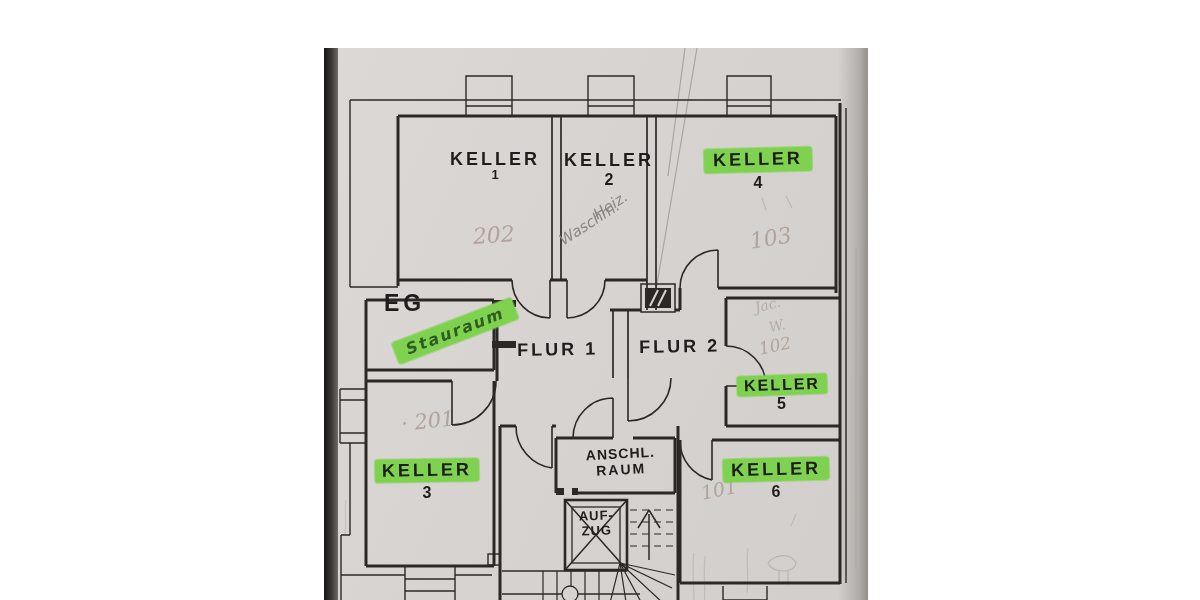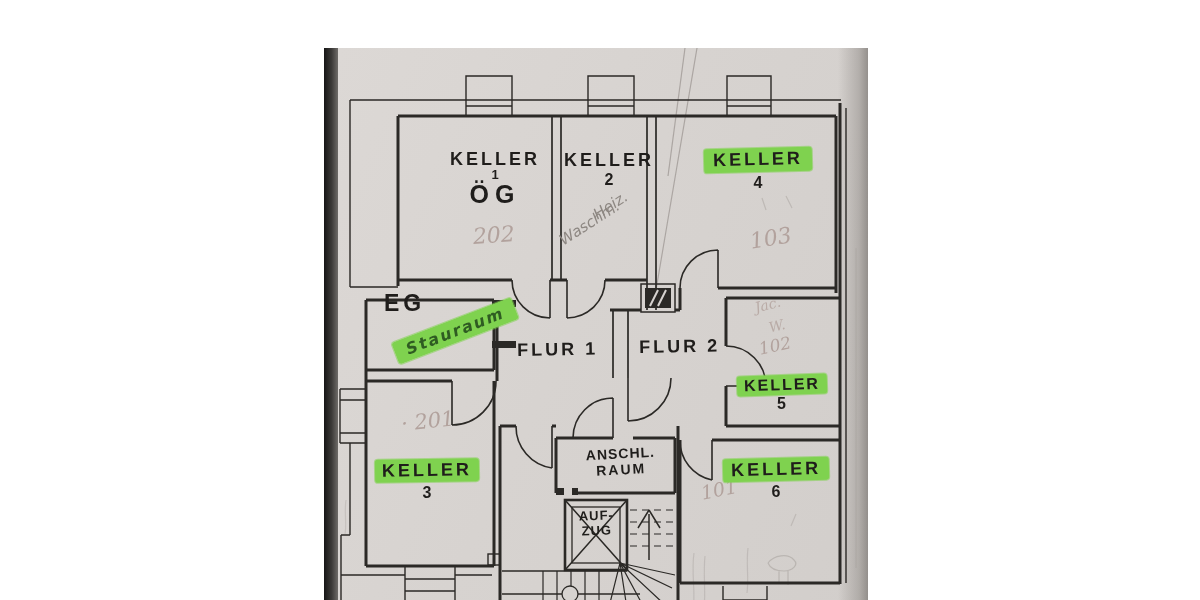--- a/index.html
+++ b/index.html
@@ -118,21 +118,20 @@
     <g stroke="#2b2926" stroke-width="1.3">
       <path d="M502,546 H640" fill="none"></path>
       <circle cx="570" cy="546" r="8" fill="#d7d3d0"></circle>
       <path d="M570,554 V567" fill="none"></path>
     </g>
   </svg>
 
   <div class="lbl ctr" style="left:440px;top:101px;width:110px;">
     <div class="room-word">KELLER</div>
     <div style="font-size:13px;font-weight:bold;line-height:10px;">1</div>
-    <div class="marker" style="font-size:25px;letter-spacing:6px;">ÖG</div>
   </div>
   <div class="lbl pencil" style="left:472px;top:176px;font-size:22px;transform:rotate(-4deg);">202</div>
 
   <div class="lbl ctr" style="left:563px;top:102px;width:92px;">
     <div class="room-word">KELLER</div>
     <div class="room-num">2</div>
   </div>
   <div class="lbl pencil2" style="left:590px;top:160px;font-size:15px;transform:rotate(-33deg);">Heiz.</div>
   <div class="lbl pencil2" style="left:556px;top:186px;font-size:15px;transform:rotate(-33deg);">Waschm.</div>
 

